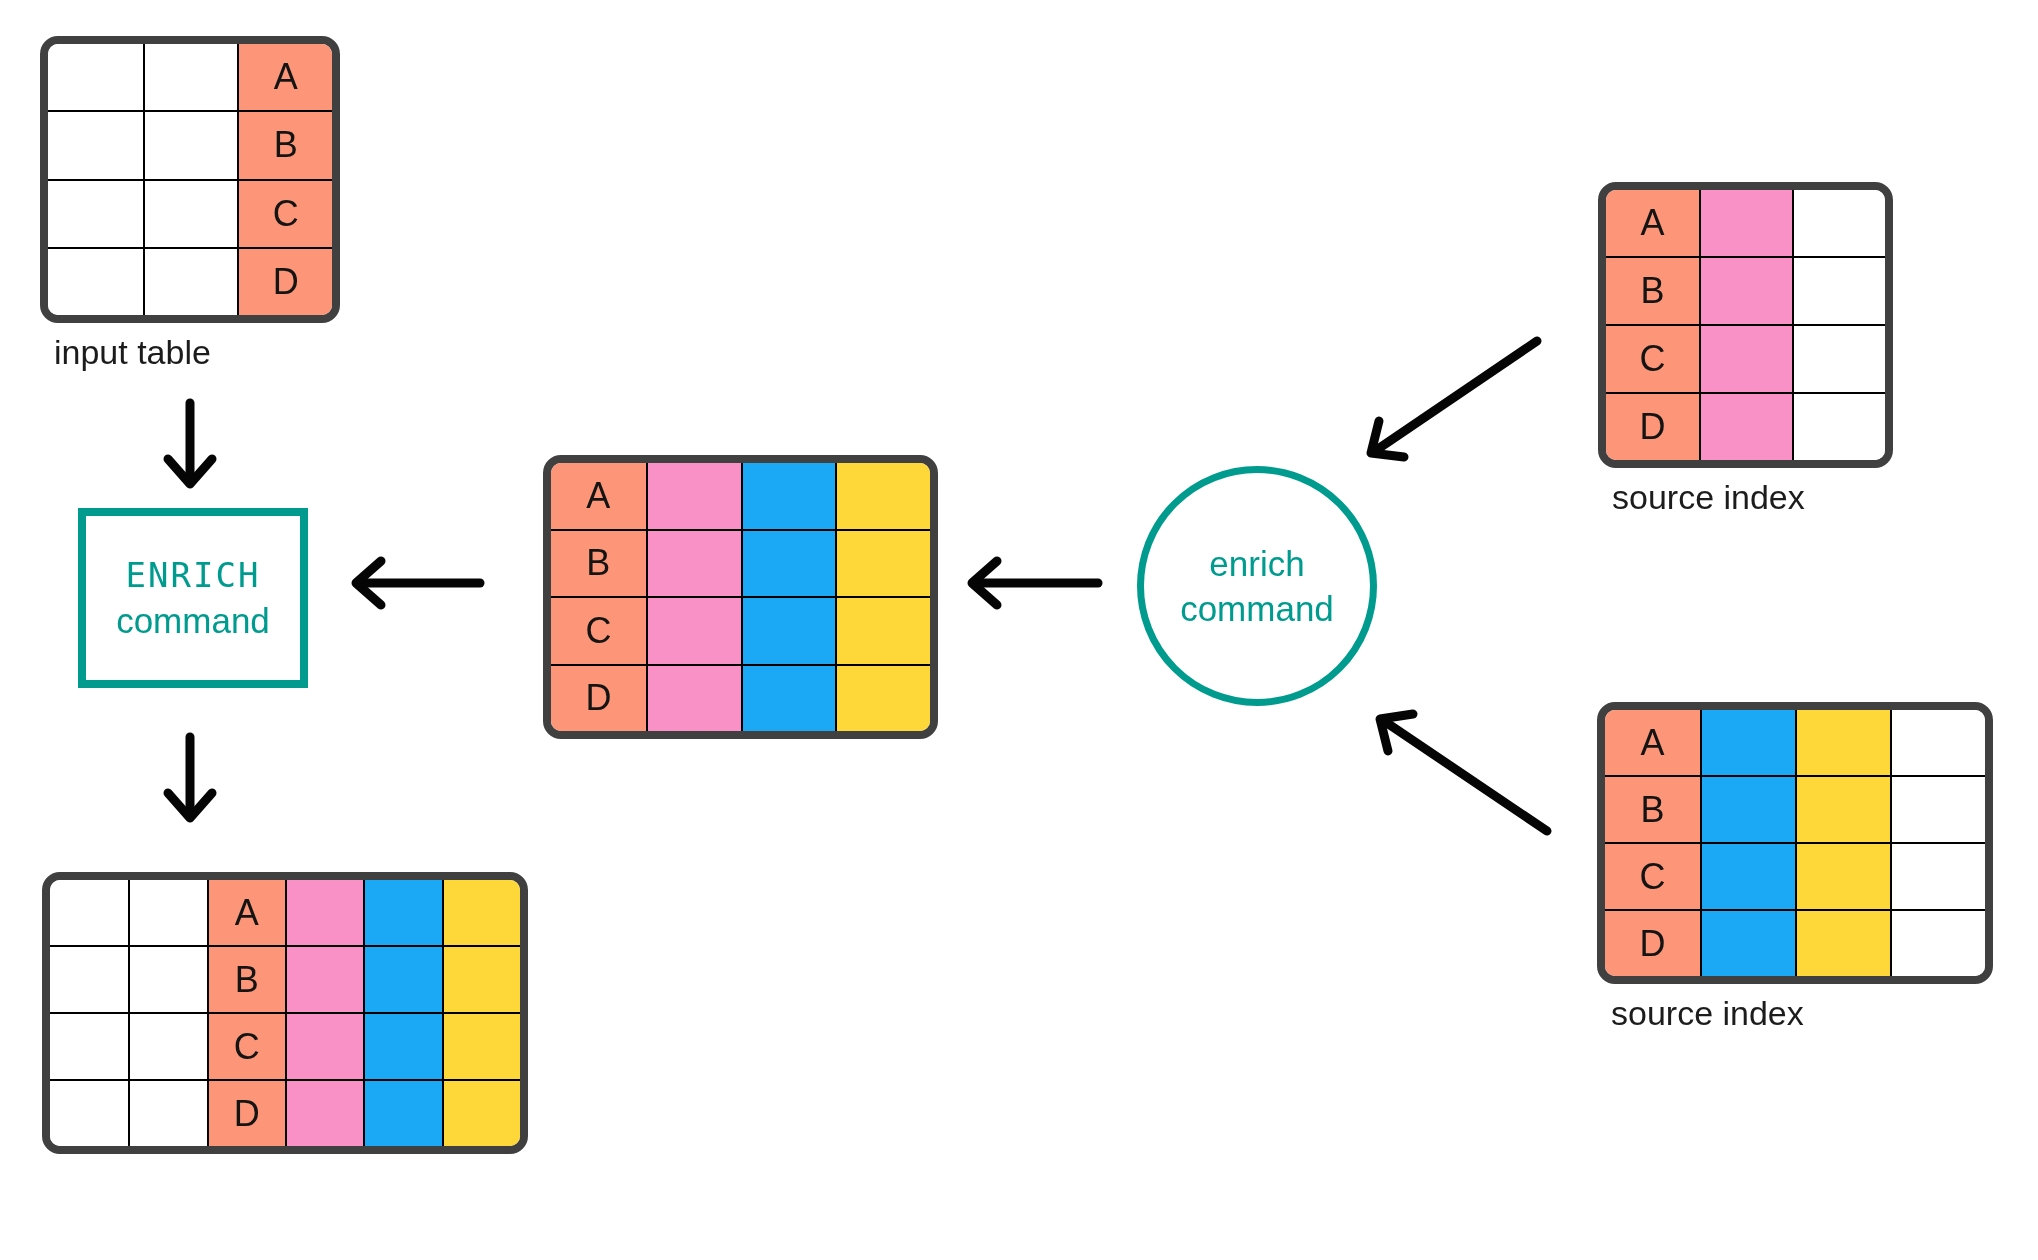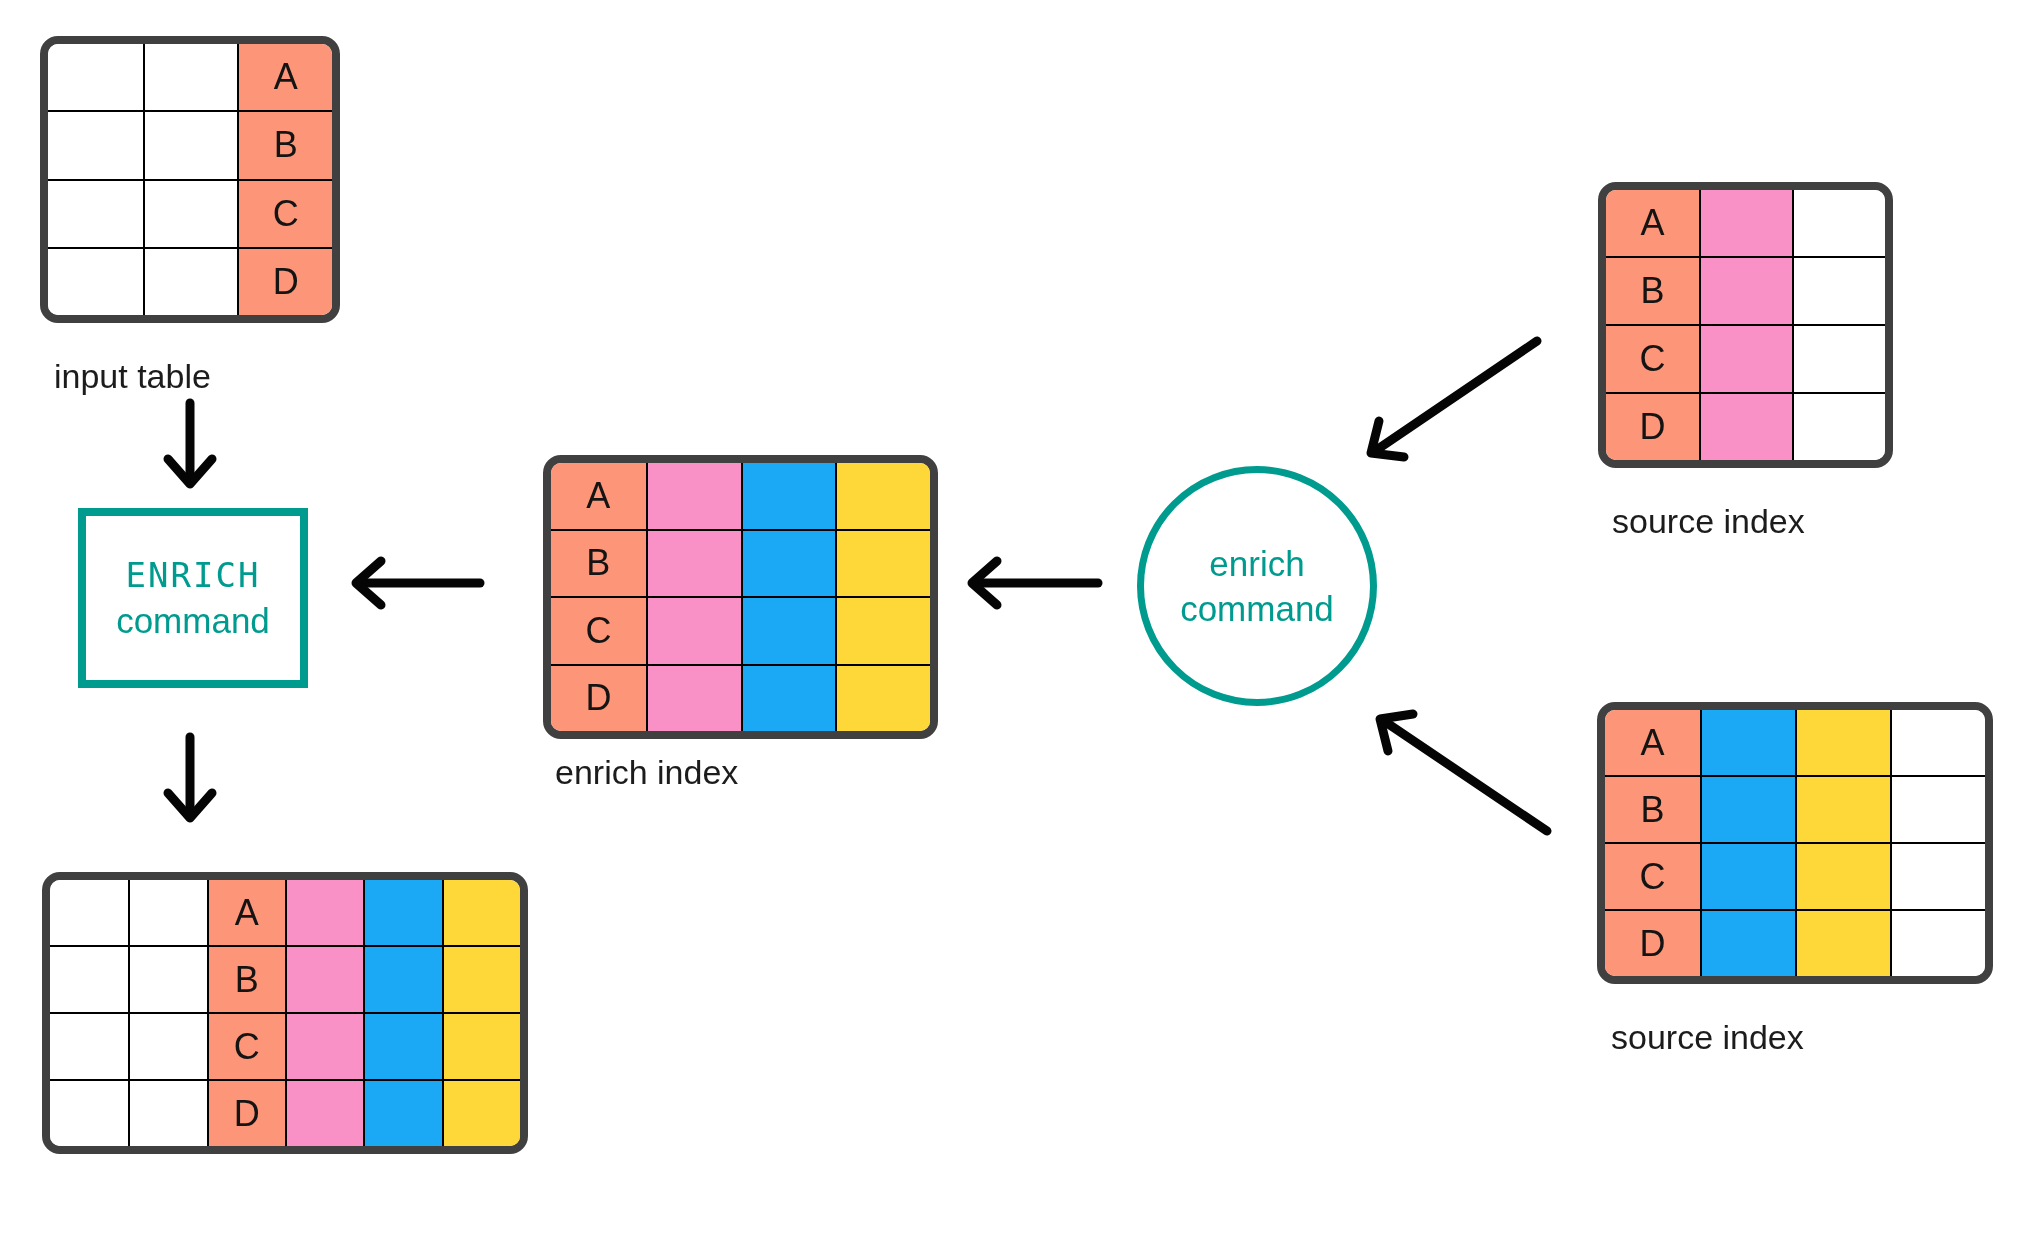--- a/index.html
+++ b/index.html
@@ -31,21 +31,21 @@
     background:#ffffff;
     box-sizing:border-box;
   }
   .cell{
     display:flex;align-items:center;justify-content:center;
     font-size:36px;color:#141414;box-sizing:border-box;
   }
   .cell.bl{border-left:2px solid #000000;}
   .cell.bt{border-top:2px solid #000000;}
   figcaption.tbl-label{
-    margin-top:34px;
+    margin-top:10px;
     padding-left:14px;
     font-size:34px;
     color:#1c1c1c;
     white-space:nowrap;
   }
   
   #input-table{left:40px;top:36px;}
   #input-table .grid{width:300px;height:287px;}
   #enrich-index{left:543px;top:455px;}
   #enrich-index .grid{width:395px;height:284px;}
@@ -169,21 +169,20 @@
         <div class="cell bl bt" style="background: rgb(254, 216, 57);"></div>
         <div class="cell bt" style="background: rgb(253, 150, 120);">C</div>
         <div class="cell bl bt" style="background: rgb(249, 144, 198);"></div>
         <div class="cell bl bt" style="background: rgb(27, 169, 245);"></div>
         <div class="cell bl bt" style="background: rgb(254, 216, 57);"></div>
         <div class="cell bt" style="background: rgb(253, 150, 120);">D</div>
         <div class="cell bl bt" style="background: rgb(249, 144, 198);"></div>
         <div class="cell bl bt" style="background: rgb(27, 169, 245);"></div>
         <div class="cell bl bt" style="background: rgb(254, 216, 57);"></div>
       </div>
-    <figcaption class="tbl-label">enrich index</figcaption>
   </figure>
 
   <div class="policy-circle">
     <div class="policy-line">enrich</div>
     <div class="policy-line">command</div>
   </div>
 
   <figure class="tblwrap" id="source-index-top">
     <div class="grid" style="grid-template-columns: repeat(3, 1fr);">
         <div class="cell" style="background: rgb(253, 150, 120);">A</div>

